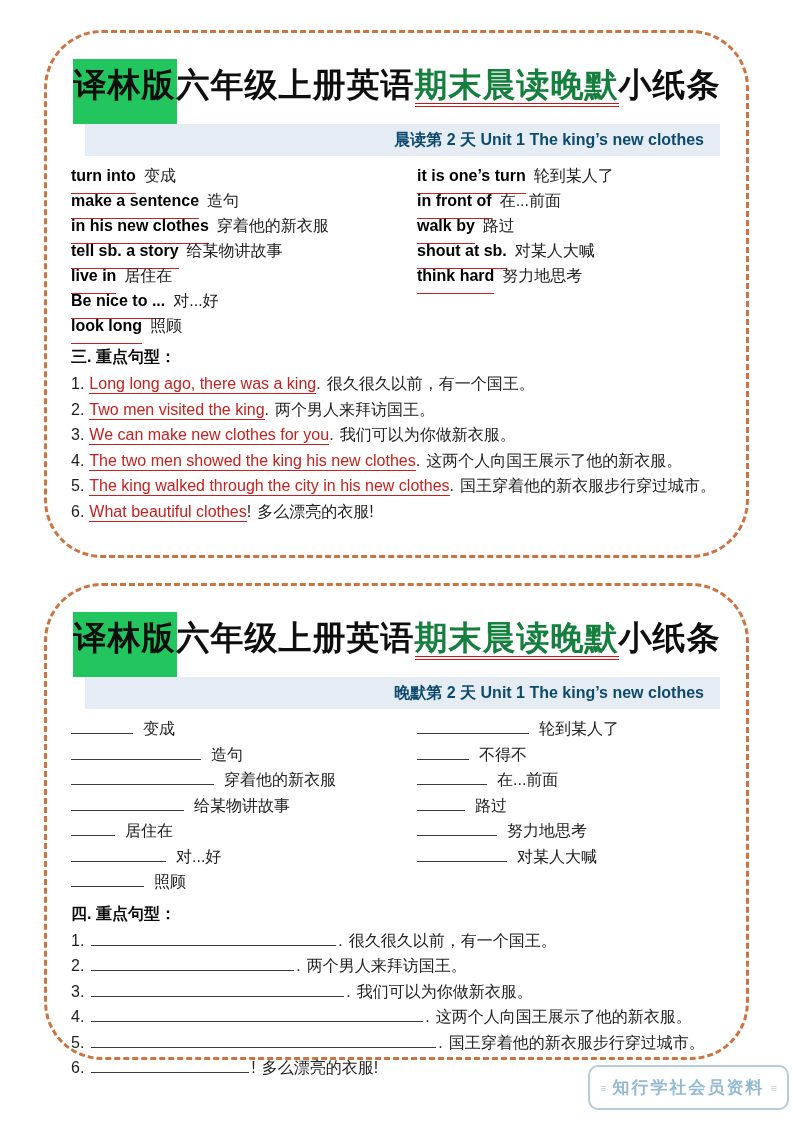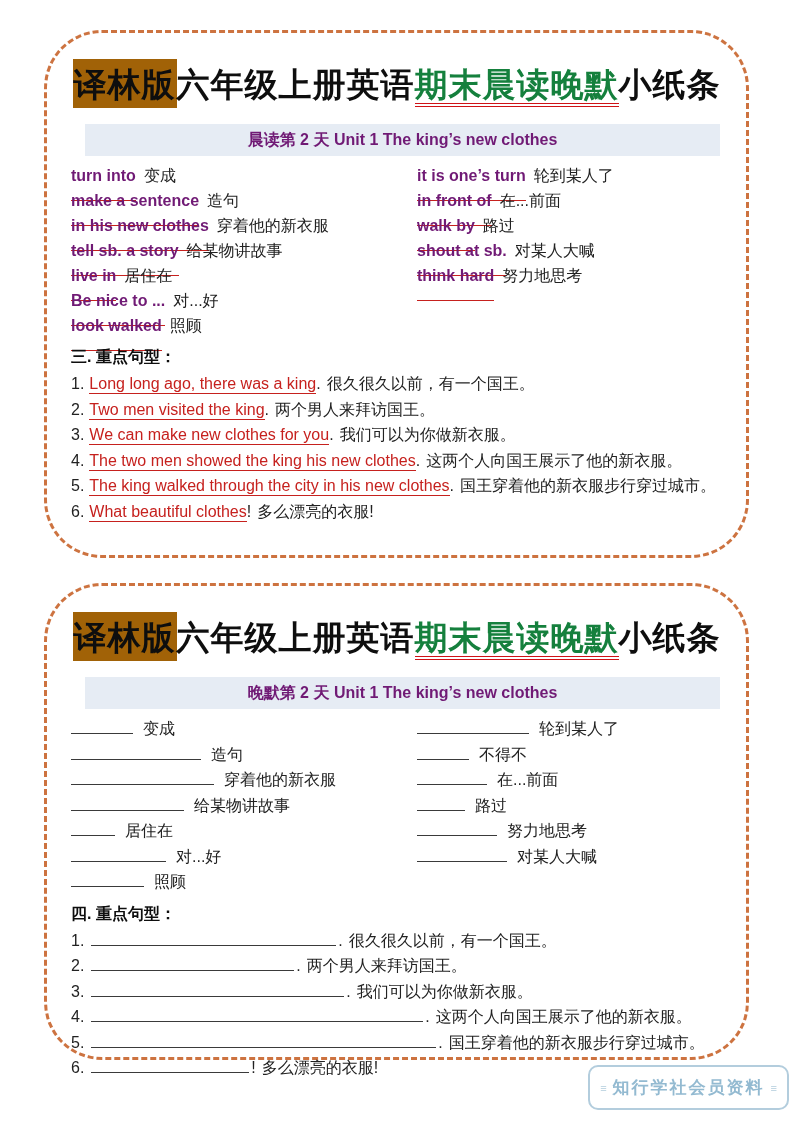--- a/index.html
+++ b/index.html
@@ -19,40 +19,40 @@
   }
   #card1 { top:30px;  height:528px; }
   #card2 { top:583px; height:477px; }
 
   .title {
     text-align:center;
     font-size:33px; font-weight:900; color:#0e0e0e;
     letter-spacing:1px; white-space:nowrap;
     margin:14px 0 6px 0;
   }
-  .title .hl  { background:#a16207; padding:7px 1px 5px 1px; }
+  .title .hl  { background:#22c55e; padding:7px 1px 21px 1px; }
   .title .red { color:#15803d; border-bottom:4px double #cf1216; padding-bottom:0; }
 
   .bar {
     background:#e6ecf4;
-    text-align:center;
-    font-size:16px; font-weight:bold; color:#701a75;
-    padding:6px 0 5px 0;
+    text-align:right;
+    font-size:16px; font-weight:bold; color:#0c4a6e;
+    padding:6px 16px 5px 0;
     margin:16px 4px 11px 16px;
   }
 
   .cols { display:flex; margin:0 0 0 2px; }
   .col-left  { width:346px; flex:none; }
   .col-right { flex:1; }
 
   .phrase { font-size:16px; color:#222; margin-bottom:7px; line-height:18px; white-space:nowrap; }
   .phrase .en {
-    color:#701a75; font-weight:600;
+    color:#000000; font-weight:600;
     border-bottom:1.5px solid #c6211e;
-    padding-bottom:16px; margin-right:8px;
+    padding-bottom:9px; margin-right:8px;
   }
 
   .section-title { font-size:16px; font-weight:bold; color:#0e0e0e; margin:5px 0 7px 2px; }
 
   .sentence { font-size:16px; color:#222; margin:0 0 8.5px 2px; line-height:17px; white-space:nowrap; }
   .sentence .num { color:#222; margin-right:5px; }
   .sentence .en  { color:#c6211e; border-bottom:1.5px solid #c6211e; padding-bottom:1px; }
   .sentence .punct { color:#222; margin-right:6px; }
 
   .blankrow { font-size:16px; color:#222; margin-bottom:7.5px; line-height:18px; white-space:nowrap; }
@@ -91,21 +91,21 @@
   <div class="bar">晨读第 2 天  Unit 1 The king’s new clothes</div>
 
   <div class="cols">
     <div class="col-left">
       <div class="phrase"><span class="en">turn into</span><span>变成</span></div>
       <div class="phrase"><span class="en">make a sentence</span><span>造句</span></div>
       <div class="phrase"><span class="en">in his new clothes</span><span>穿着他的新衣服</span></div>
       <div class="phrase"><span class="en">tell sb. a story</span><span>给某物讲故事</span></div>
       <div class="phrase"><span class="en">live in</span><span>居住在</span></div>
       <div class="phrase"><span class="en">Be nice to ...</span><span>对...好</span></div>
-      <div class="phrase"><span class="en">look walked</span><span>照顾</span></div>
+      <div class="phrase"><span class="en">look long</span><span>照顾</span></div>
     </div>
     <div class="col-right">
       <div class="phrase"><span class="en">it is one’s turn</span><span>轮到某人了</span></div>
       <div class="phrase"><span class="en">in front of</span><span>在...前面</span></div>
       <div class="phrase"><span class="en">walk by</span><span>路过</span></div>
       <div class="phrase"><span class="en">shout at sb.</span><span>对某人大喊</span></div>
       <div class="phrase"><span class="en">think hard</span><span>努力地思考</span></div>
     </div>
   </div>
 

